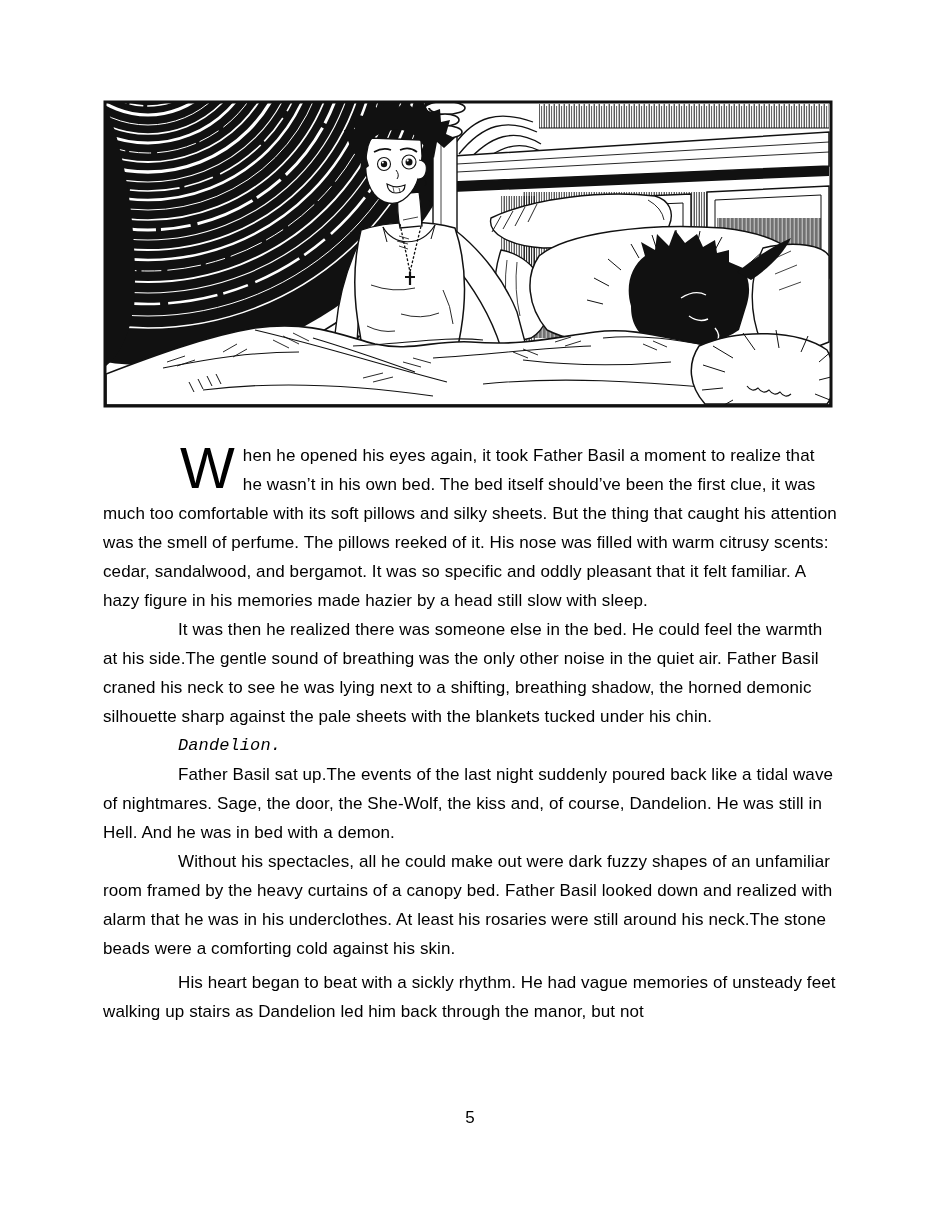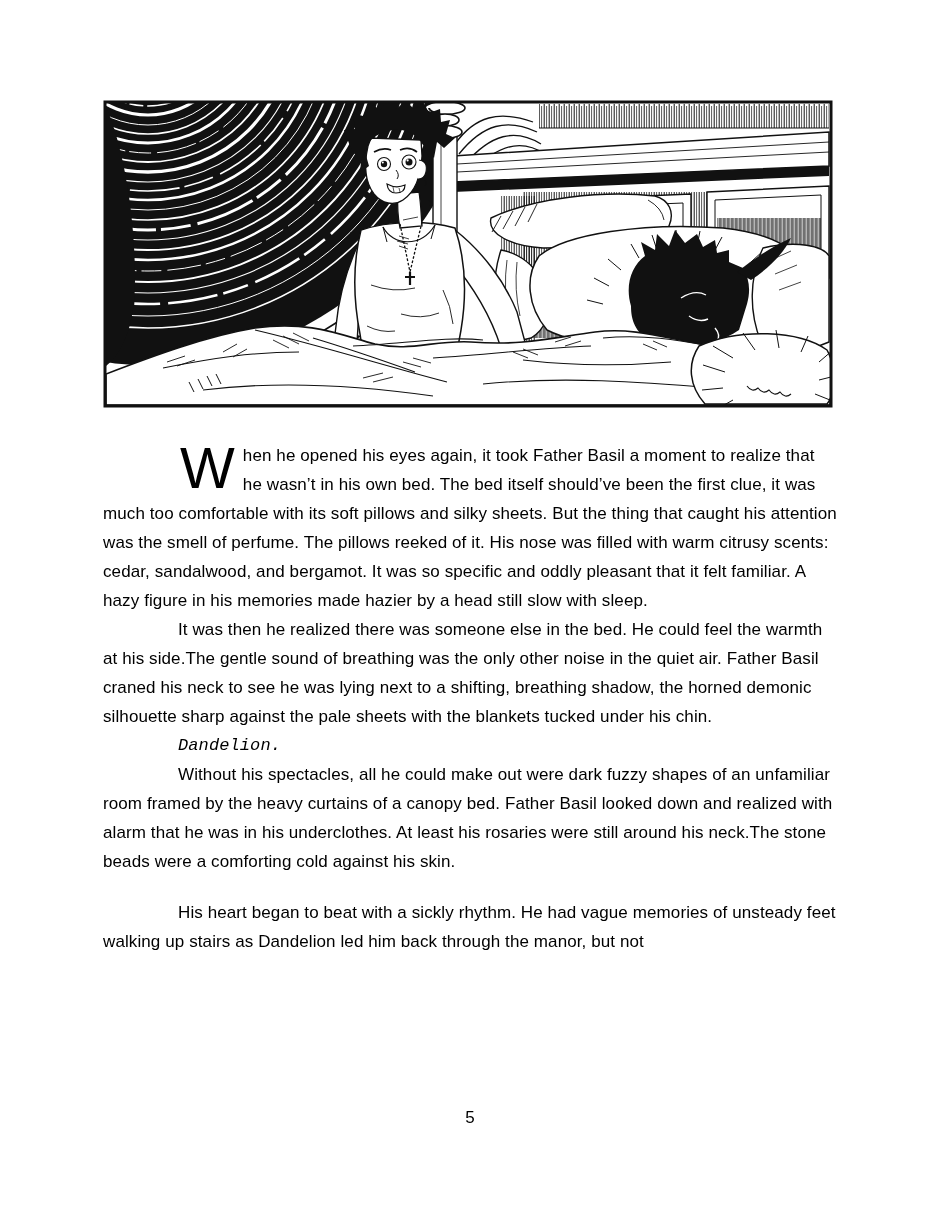--- a/index.html
+++ b/index.html
@@ -5,21 +5,21 @@
   html,body{margin:0;padding:0;background:#fff;}
   .page{position:relative;width:940px;height:1214px;background:#fff;overflow:hidden;
         font-family:"Liberation Sans", sans-serif;color:#000;}
   .illustration{position:absolute;left:103px;top:100px;width:730px;height:308px;}
   .illustration svg{display:block;width:730px;height:308px;}
   .story{position:absolute;left:103px;top:441px;width:734px;font-size:17px;line-height:29px;
          text-align:left;letter-spacing:0.1px;}
   .story p{margin:0;text-indent:75px;}
   .story p.p-first{text-indent:0;}
   .story p.p-italic{font-style:italic;font-family:Liberation Mono, monospace;}
-  .story p.p-last{margin-top:22px;}
+  .story p.p-last{margin-top:5px;}
   .dropcap{float:left;font-size:58px;line-height:50px;margin:2px 8px 0 77px;font-weight:400;}
   .page-number{position:absolute;left:0;top:1103px;width:100%;text-align:center;
                font-size:17px;line-height:29px;}
 </style>
 </head>
 <body>
 
 <div class="page">
 
   <div class="illustration">
@@ -183,19 +183,20 @@
       </g>
 
       <rect x="2" y="2" width="726" height="304" fill="none" stroke="#111" stroke-width="3"></rect>
     </svg>
   </div>
 
   <div class="story">
     <p class="p-first"><span class="dropcap">W</span><span>hen he opened his eyes again, it took Father Basil a moment to realize that he wasn’t in his own bed. The bed itself should’ve been the first clue, it was much too comfortable with its soft pillows and silky sheets. But the thing that caught his attention was the smell of perfume. The pillows reeked of it. His nose was filled with warm citrusy scents: cedar, sandalwood, and bergamot. It was so specific and oddly pleasant that it felt familiar. A hazy figure in his memories made hazier by a head still slow with sleep.</span></p>
     <p>It was then he realized there was someone else in the bed. He could feel the warmth at his side.The gentle sound of breathing was the only other noise in the quiet air. Father Basil craned his neck to see he was lying next to a shifting, breathing shadow, the horned demonic silhouette sharp against the pale sheets with the blankets tucked under his chin.</p>
     <p class="p-italic">Dandelion.</p>
+    <p>Father Basil sat up.The events of the last night suddenly poured back like a tidal wave of nightmares. Sage, the door, the She-Wolf, the kiss and, of course, Dandelion. He was still in Hell. And he was in bed with a demon.</p>
     <p>Without his spectacles, all he could make out were dark fuzzy shapes of an unfamiliar room framed by the heavy curtains of a canopy bed. Father Basil looked down and realized with alarm that he was in his underclothes. At least his rosaries were still around his neck.The stone beads were a comforting cold against his skin.</p>
     <p class="p-last">His heart began to beat with a sickly rhythm. He had vague memories of unsteady feet walking up stairs as Dandelion led him back through the manor, but not</p>
   </div>
 
   <div class="page-number">5</div>
 
 </div>
 
 </body></html>

